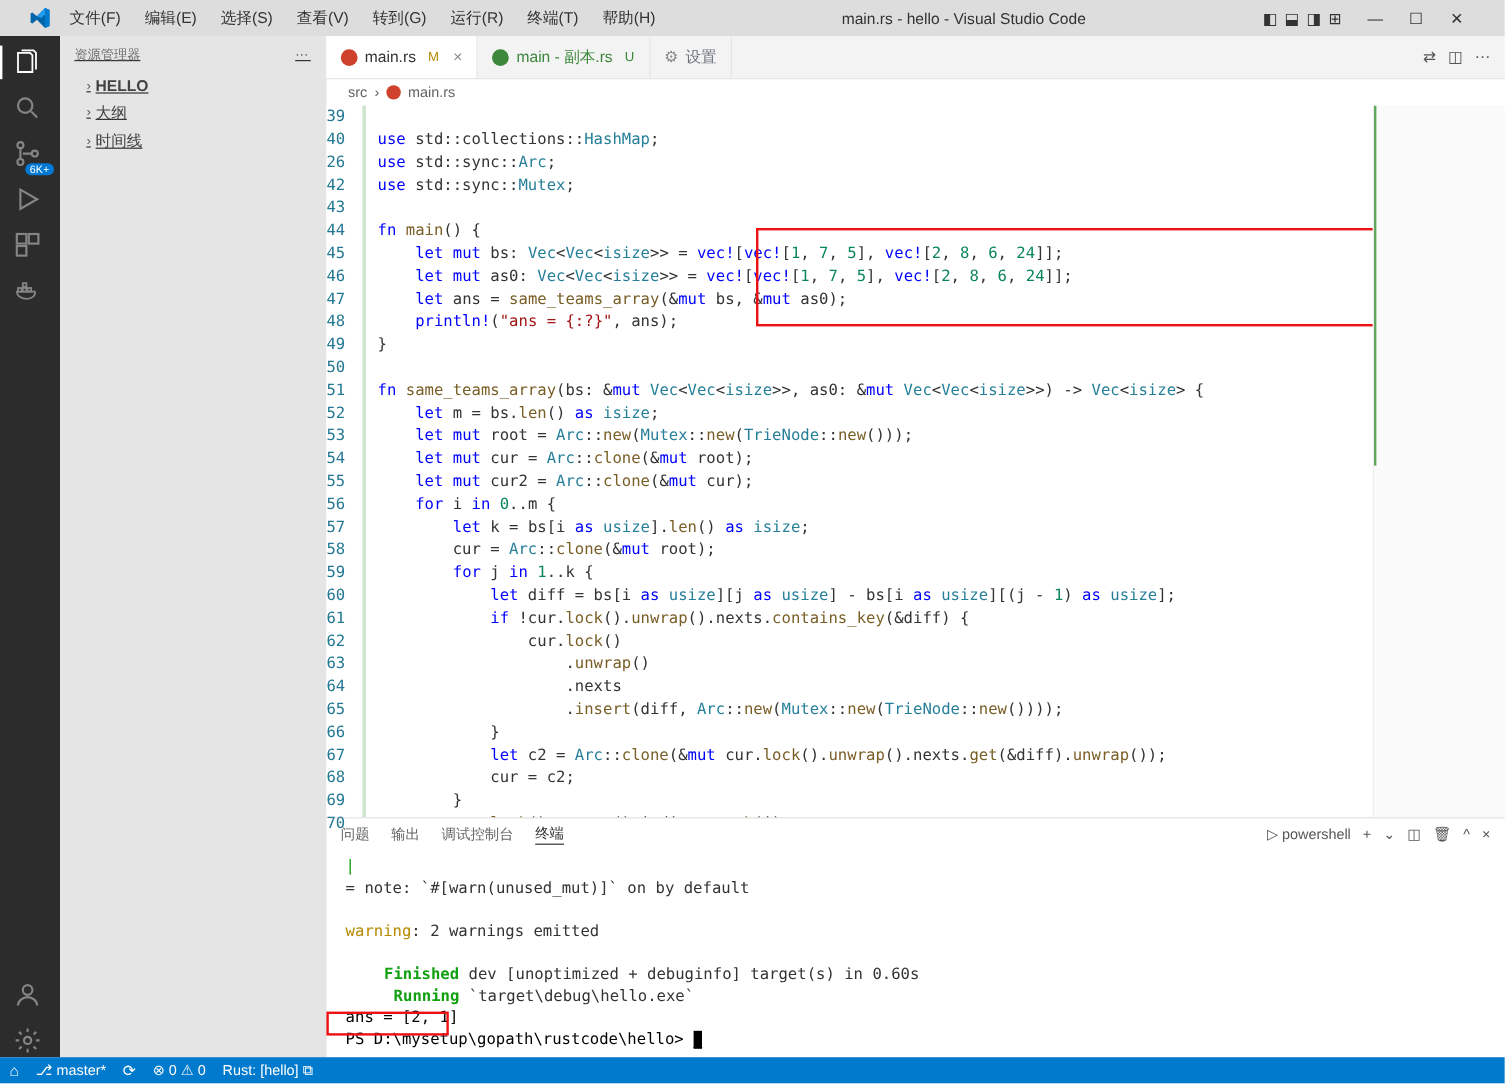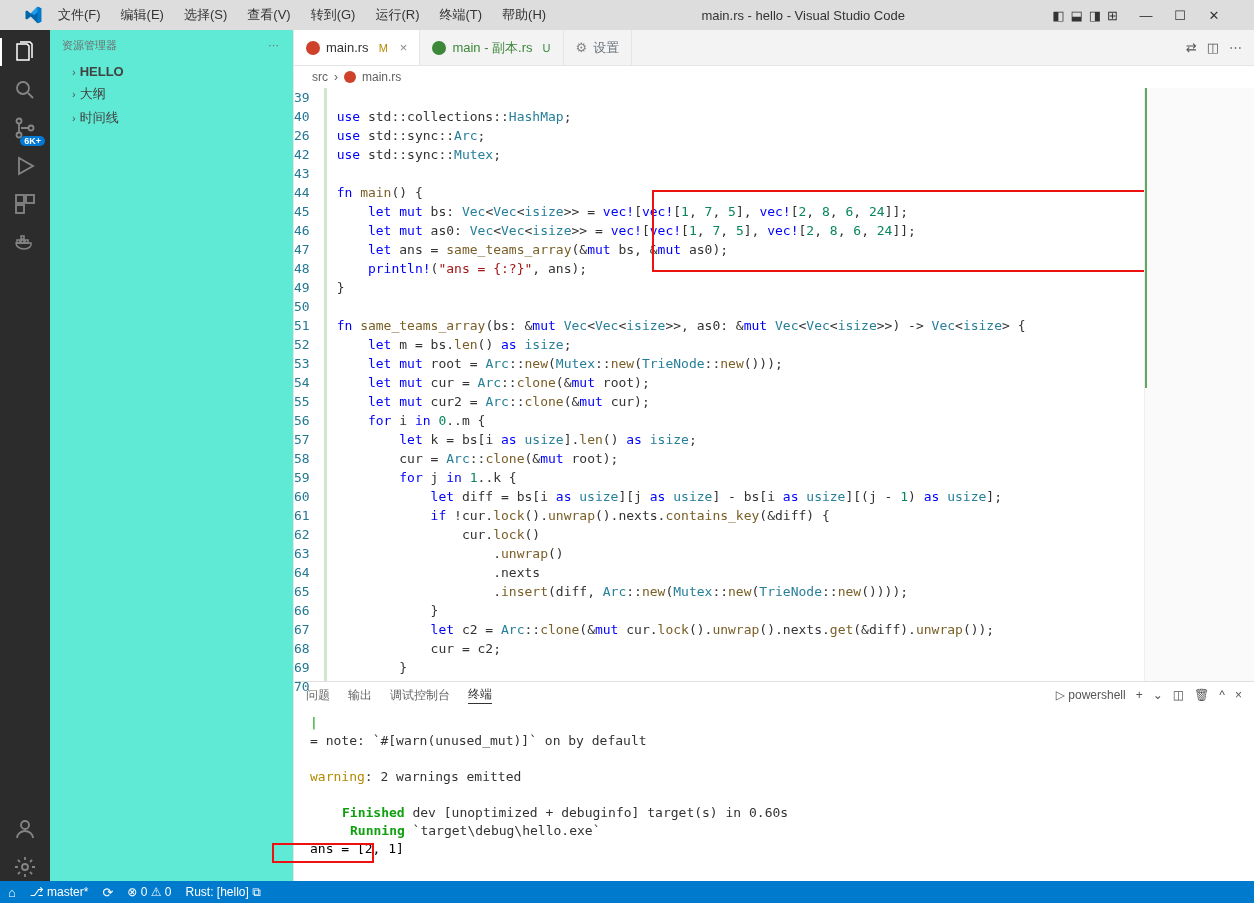--- a/index.html
+++ b/index.html
@@ -9,27 +9,27 @@
 .titlebar .logo { width:18px; height:18px; margin-right:8px; }
 .titlebar .menus { display:flex; gap:4px; }
 .titlebar .menus span { padding:3px 8px; cursor:default; }
 .titlebar .title { flex:1; text-align:center; color:#333; }
 .titlebar .winctl { display:flex; gap:2px; }
 .titlebar .winctl span { width:32px; text-align:center; }
 .titlebar .lyt { display:flex; gap:6px; margin-right:12px; }
 
 .body { flex:1; display:flex; min-height:0; }
 .activity { width:50px; background:#2c2c2c; display:flex; flex-direction:column; align-items:center; padding-top:8px; gap:10px; }
-.activity .ico { width:28px; height:28px; display:flex; align-items:center; justify-content:center; color:#858585; position:relative;font-weight:bold; }
+.activity .ico { width:28px; height:28px; display:flex; align-items:center; justify-content:flex-start; color:#858585; position:relative; }
 .activity .ico.active { color:#fff; }
 .activity .ico.active::before { content:""; position:absolute; left:-11px; top:0; bottom:0; width:2px; background:#fff; }
 .activity .spacer { flex:1; }
 .activity .badge { position:absolute; bottom:-4px; right:-6px; background:#0078d4; color:#fff; font-size:9px; border-radius:8px; padding:0 4px; }
 
-.sidebar { width:244px; background:#5eead4; border-right:1px solid #e5e5e5; }
+.sidebar { width:222px; background:#e5e5e5; border-right:1px solid #e5e5e5;text-decoration:underline; }
 .side-head { display:flex; align-items:center; padding:8px 12px; color:#6f6f6f; font-size:11px; }
 .side-head .dots { margin-left:auto; letter-spacing:2px; }
 .side-item { padding:3px 12px 3px 22px; color:#424242; font-size:13px; display:flex; align-items:center; }
 .side-item .chev { margin-right:4px; font-size:11px; color:#555; }
 
 .editor { flex:1; display:flex; flex-direction:column; min-width:0; }
 .tabs { display:flex; align-items:center; background:#f3f3f3; height:36px; border-bottom:1px solid #e5e5e5; }
 .tab { display:flex; align-items:center; padding:0 12px; height:100%; gap:6px; font-size:13px; color:#6a737d; border-right:1px solid #e5e5e5; }
 .tab.active { background:#fff; color:#333; }
 .tab .mod { margin-left:4px; font-size:11px; }
@@ -271,20 +271,21 @@
       </div>
       <div class="term">
         <div><span class="g">|</span></div>
         <div><span><span>= note: </span><span>`#[warn(unused_mut)]` on by default</span></span></div>
         <div>&nbsp;</div>
         <div><span class="y">warning</span><span>: 2 warnings emitted</span></div>
         <div>&nbsp;</div>
         <div style="padding-left:32px"><span class="gb">Finished</span><span> dev [unoptimized + debuginfo] target(s) in 0.60s</span></div>
         <div style="padding-left:40px"><span class="gb">Running</span><span> `target\debug\hello.exe`</span></div>
         <div class="blk">ans = [2, 1]</div>
+        <div><span class="blk">PS D:\mysetup\gopath\rustcode\hello&gt; </span><span style="background:#000;color:#000">_</span></div>
       </div>
     </div>
   </div>
 </div>
 
 <div class="redbox2"></div>
 
 <div class="status">
   <span class="ico">⌂</span>
   <span>⎇ <span>master*</span></span>

